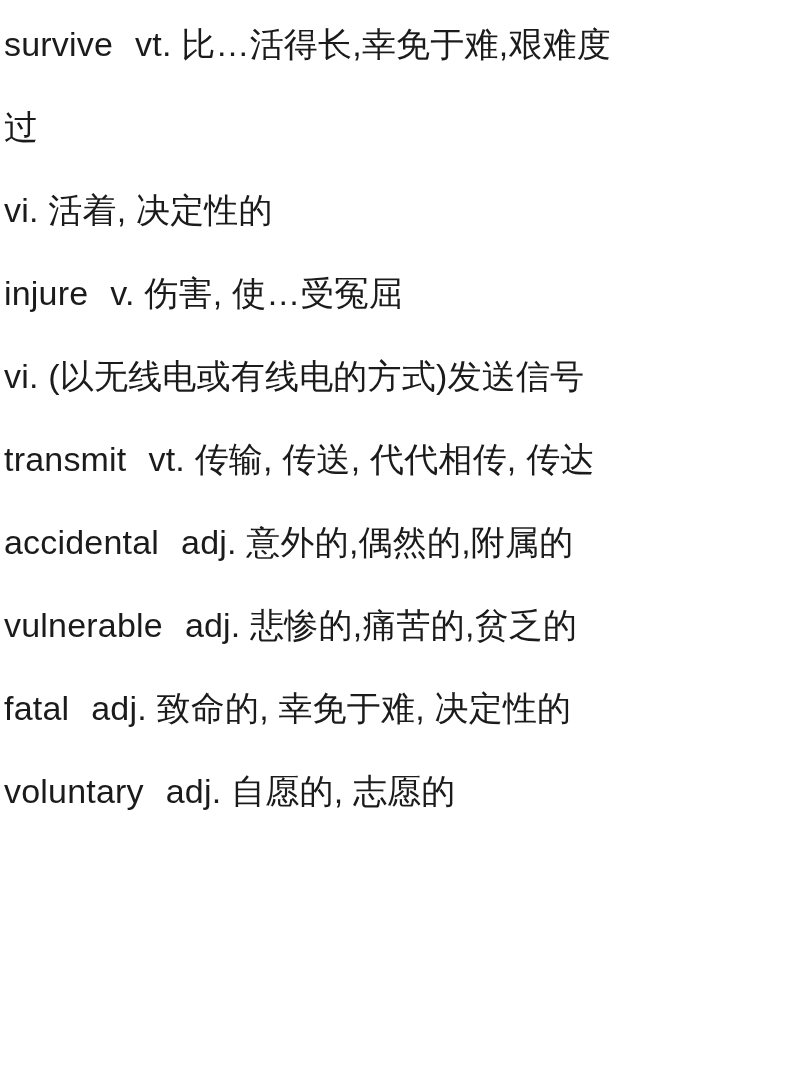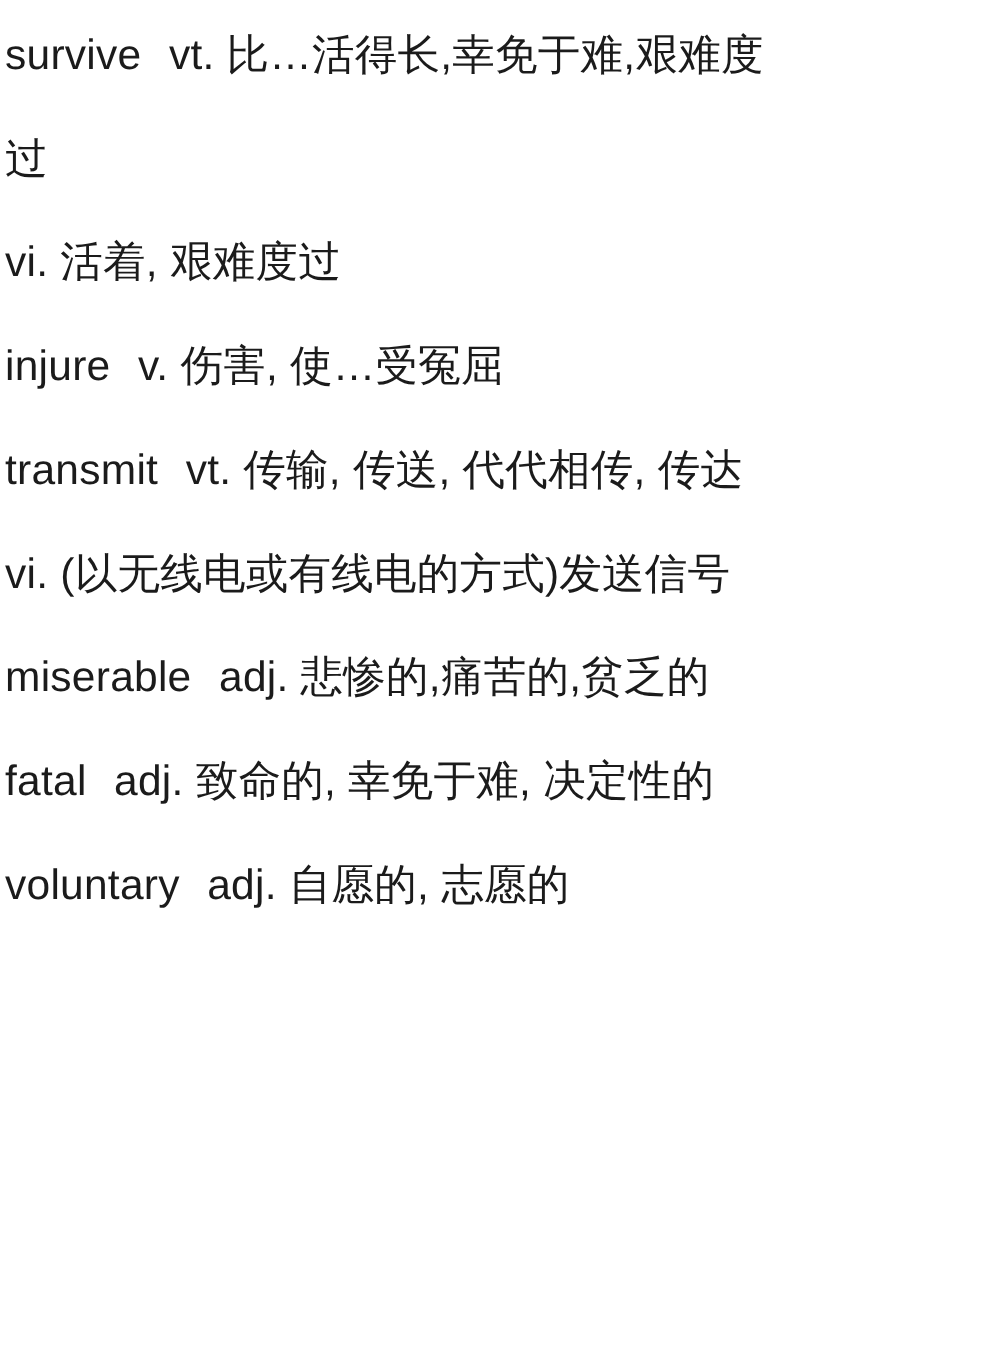--- a/index.html
+++ b/index.html
@@ -30,20 +30,21 @@
   }
   .word:empty {
     margin-right: 0;
   }
 </style>
 </head>
 <body>
 
 <div class="sheet">
   <p class="line"><span class="word">survive</span><span class="def">vt. 比…活得长,幸免于难,艰难度过</span></p>
-  <p class="line"><span class="word"></span><span class="def">vi. 活着, 艰难度过</span></p>
+  <p class="line"><span class="word"></span><span class="def">vi. 活着, 决定性的</span></p>
   <p class="line"><span class="word">injure</span><span class="def">v. 伤害, 使…受冤屈</span></p>
+  <p class="line"><span class="word"></span><span class="def">vi. (以无线电或有线电的方式)发送信号</span></p>
   <p class="line"><span class="word">transmit</span><span class="def">vt. 传输, 传送, 代代相传, 传达</span></p>
-  <p class="line"><span class="word"></span><span class="def">vi. (以无线电或有线电的方式)发送信号</span></p>
-  <p class="line"><span class="word">miserable</span><span class="def">adj. 悲惨的,痛苦的,贫乏的</span></p>
+  <p class="line"><span class="word">accidental</span><span class="def">adj. 意外的,偶然的,附属的</span></p>
+  <p class="line"><span class="word">vulnerable</span><span class="def">adj. 悲惨的,痛苦的,贫乏的</span></p>
   <p class="line"><span class="word">fatal</span><span class="def">adj. 致命的, 幸免于难, 决定性的</span></p>
   <p class="line"><span class="word">voluntary</span><span class="def">adj. 自愿的, 志愿的</span></p>
 </div>
 
 </body></html>

